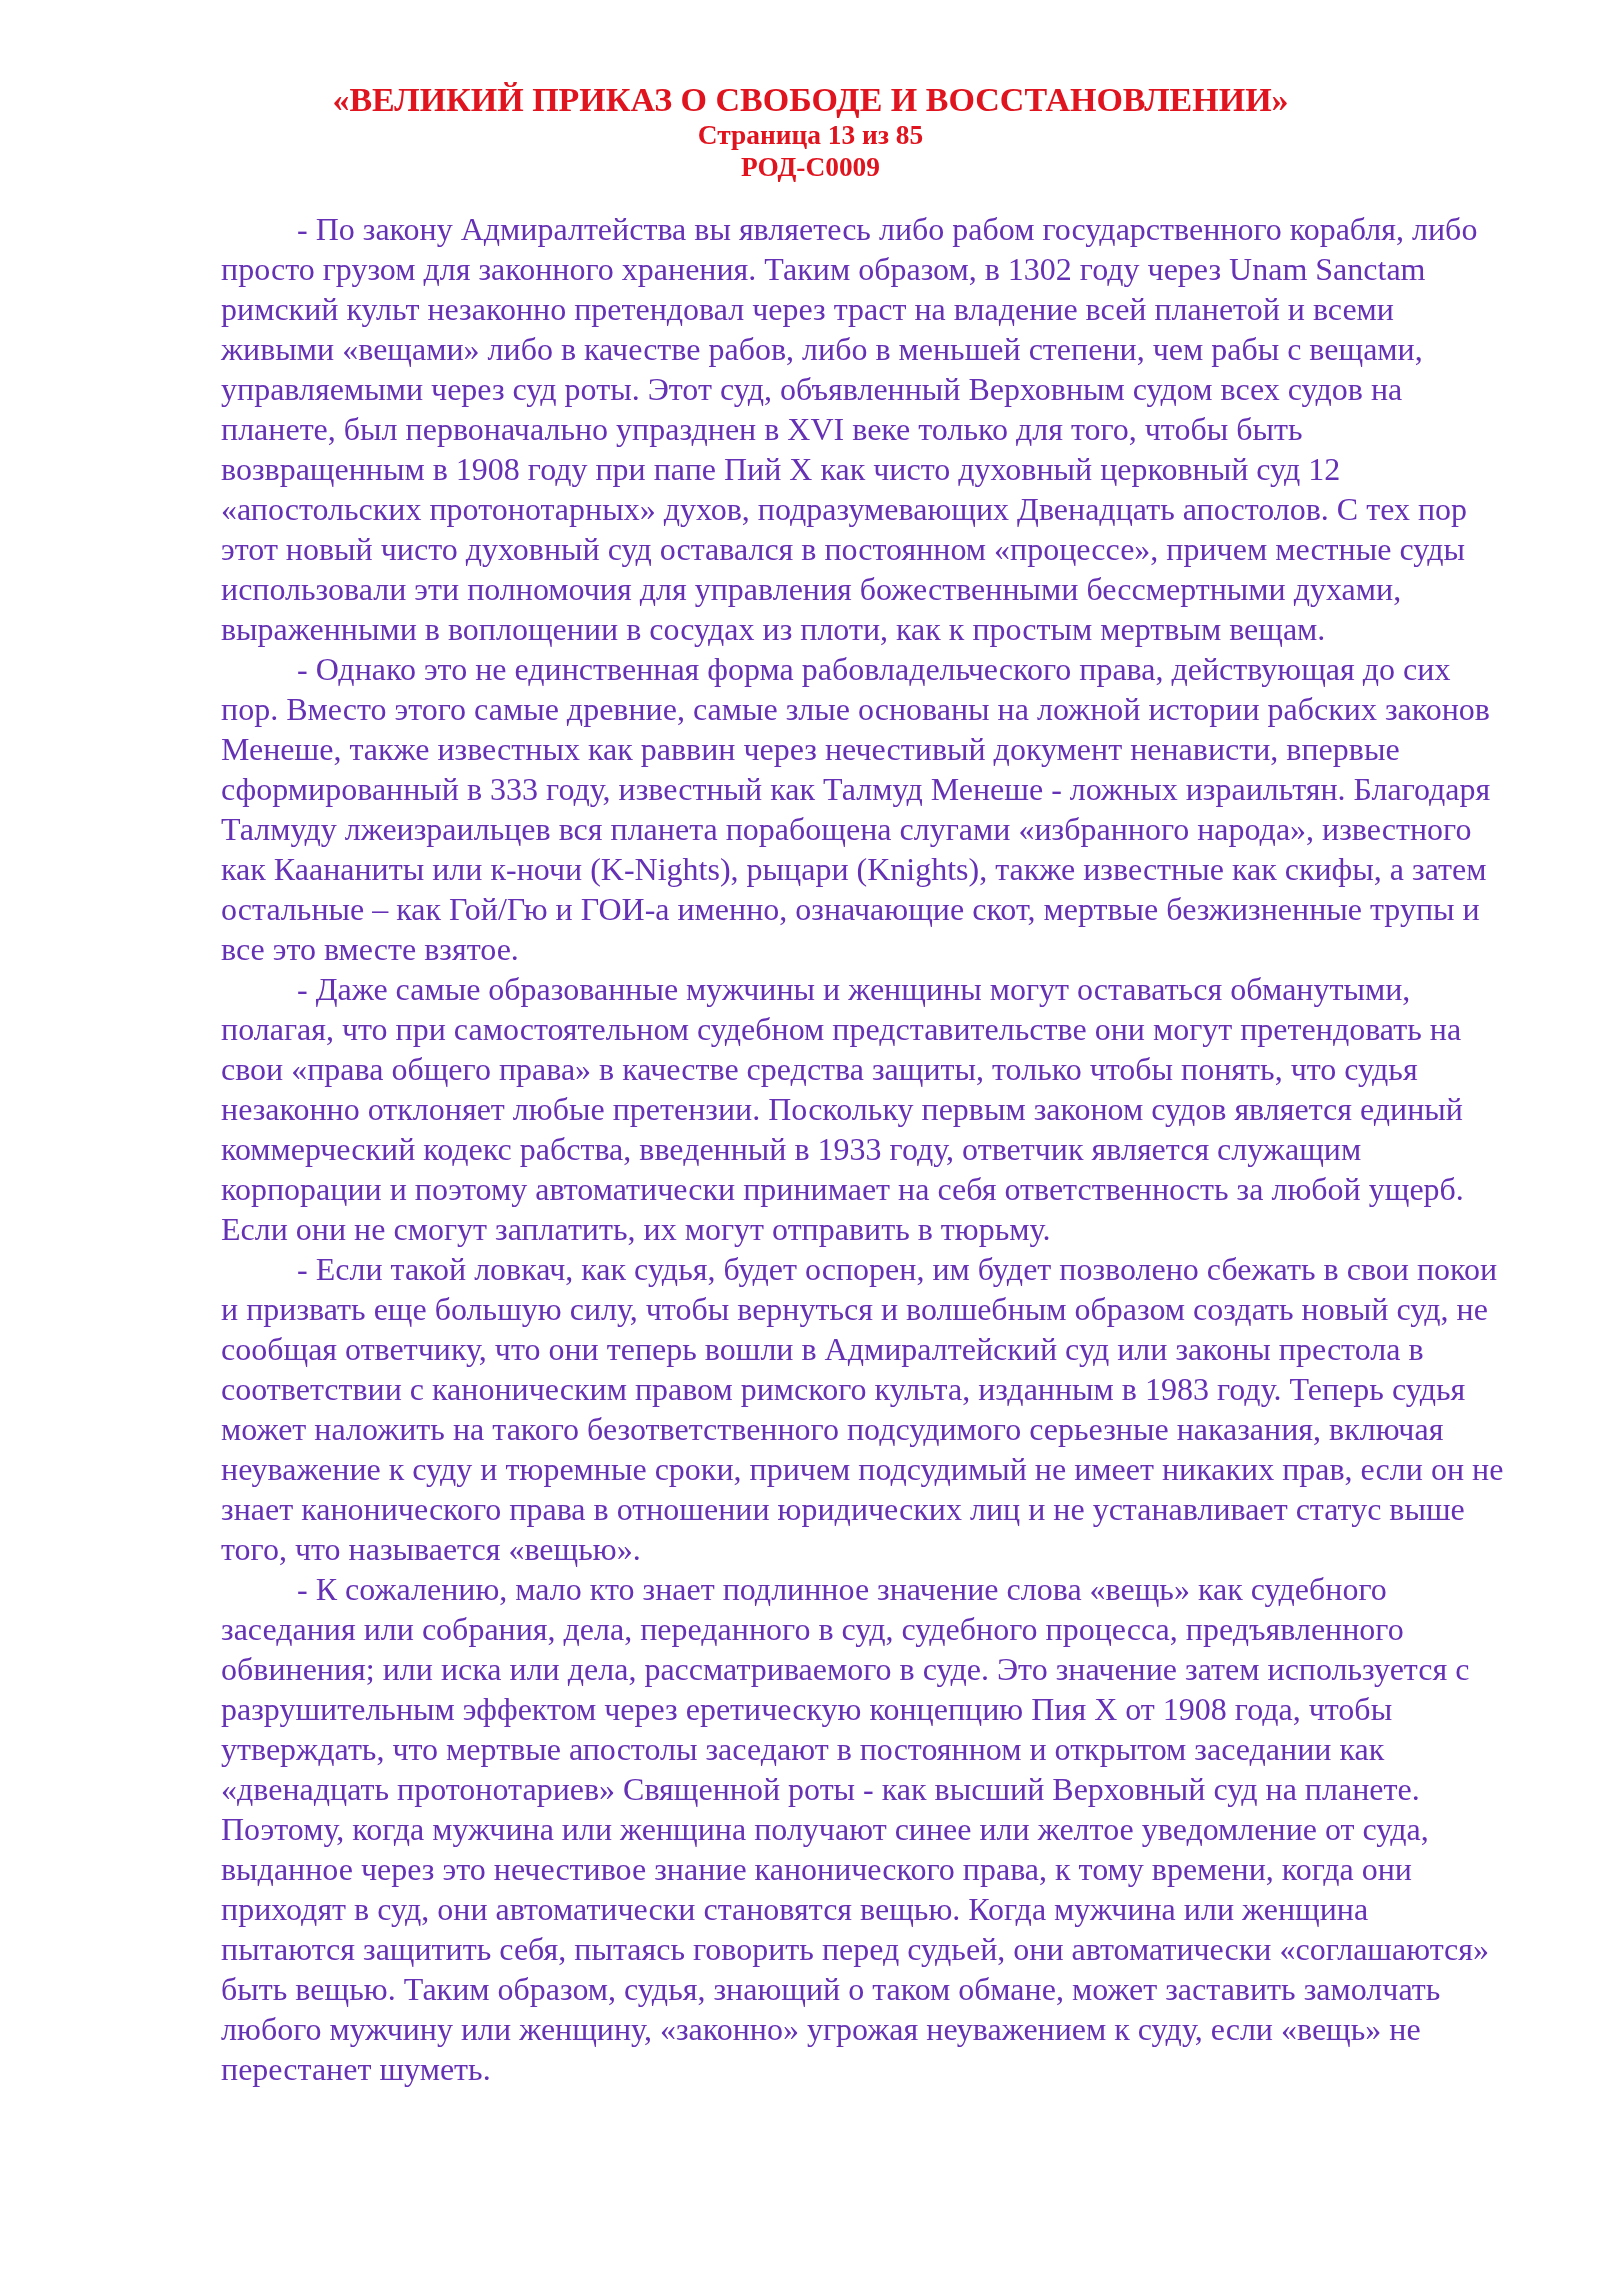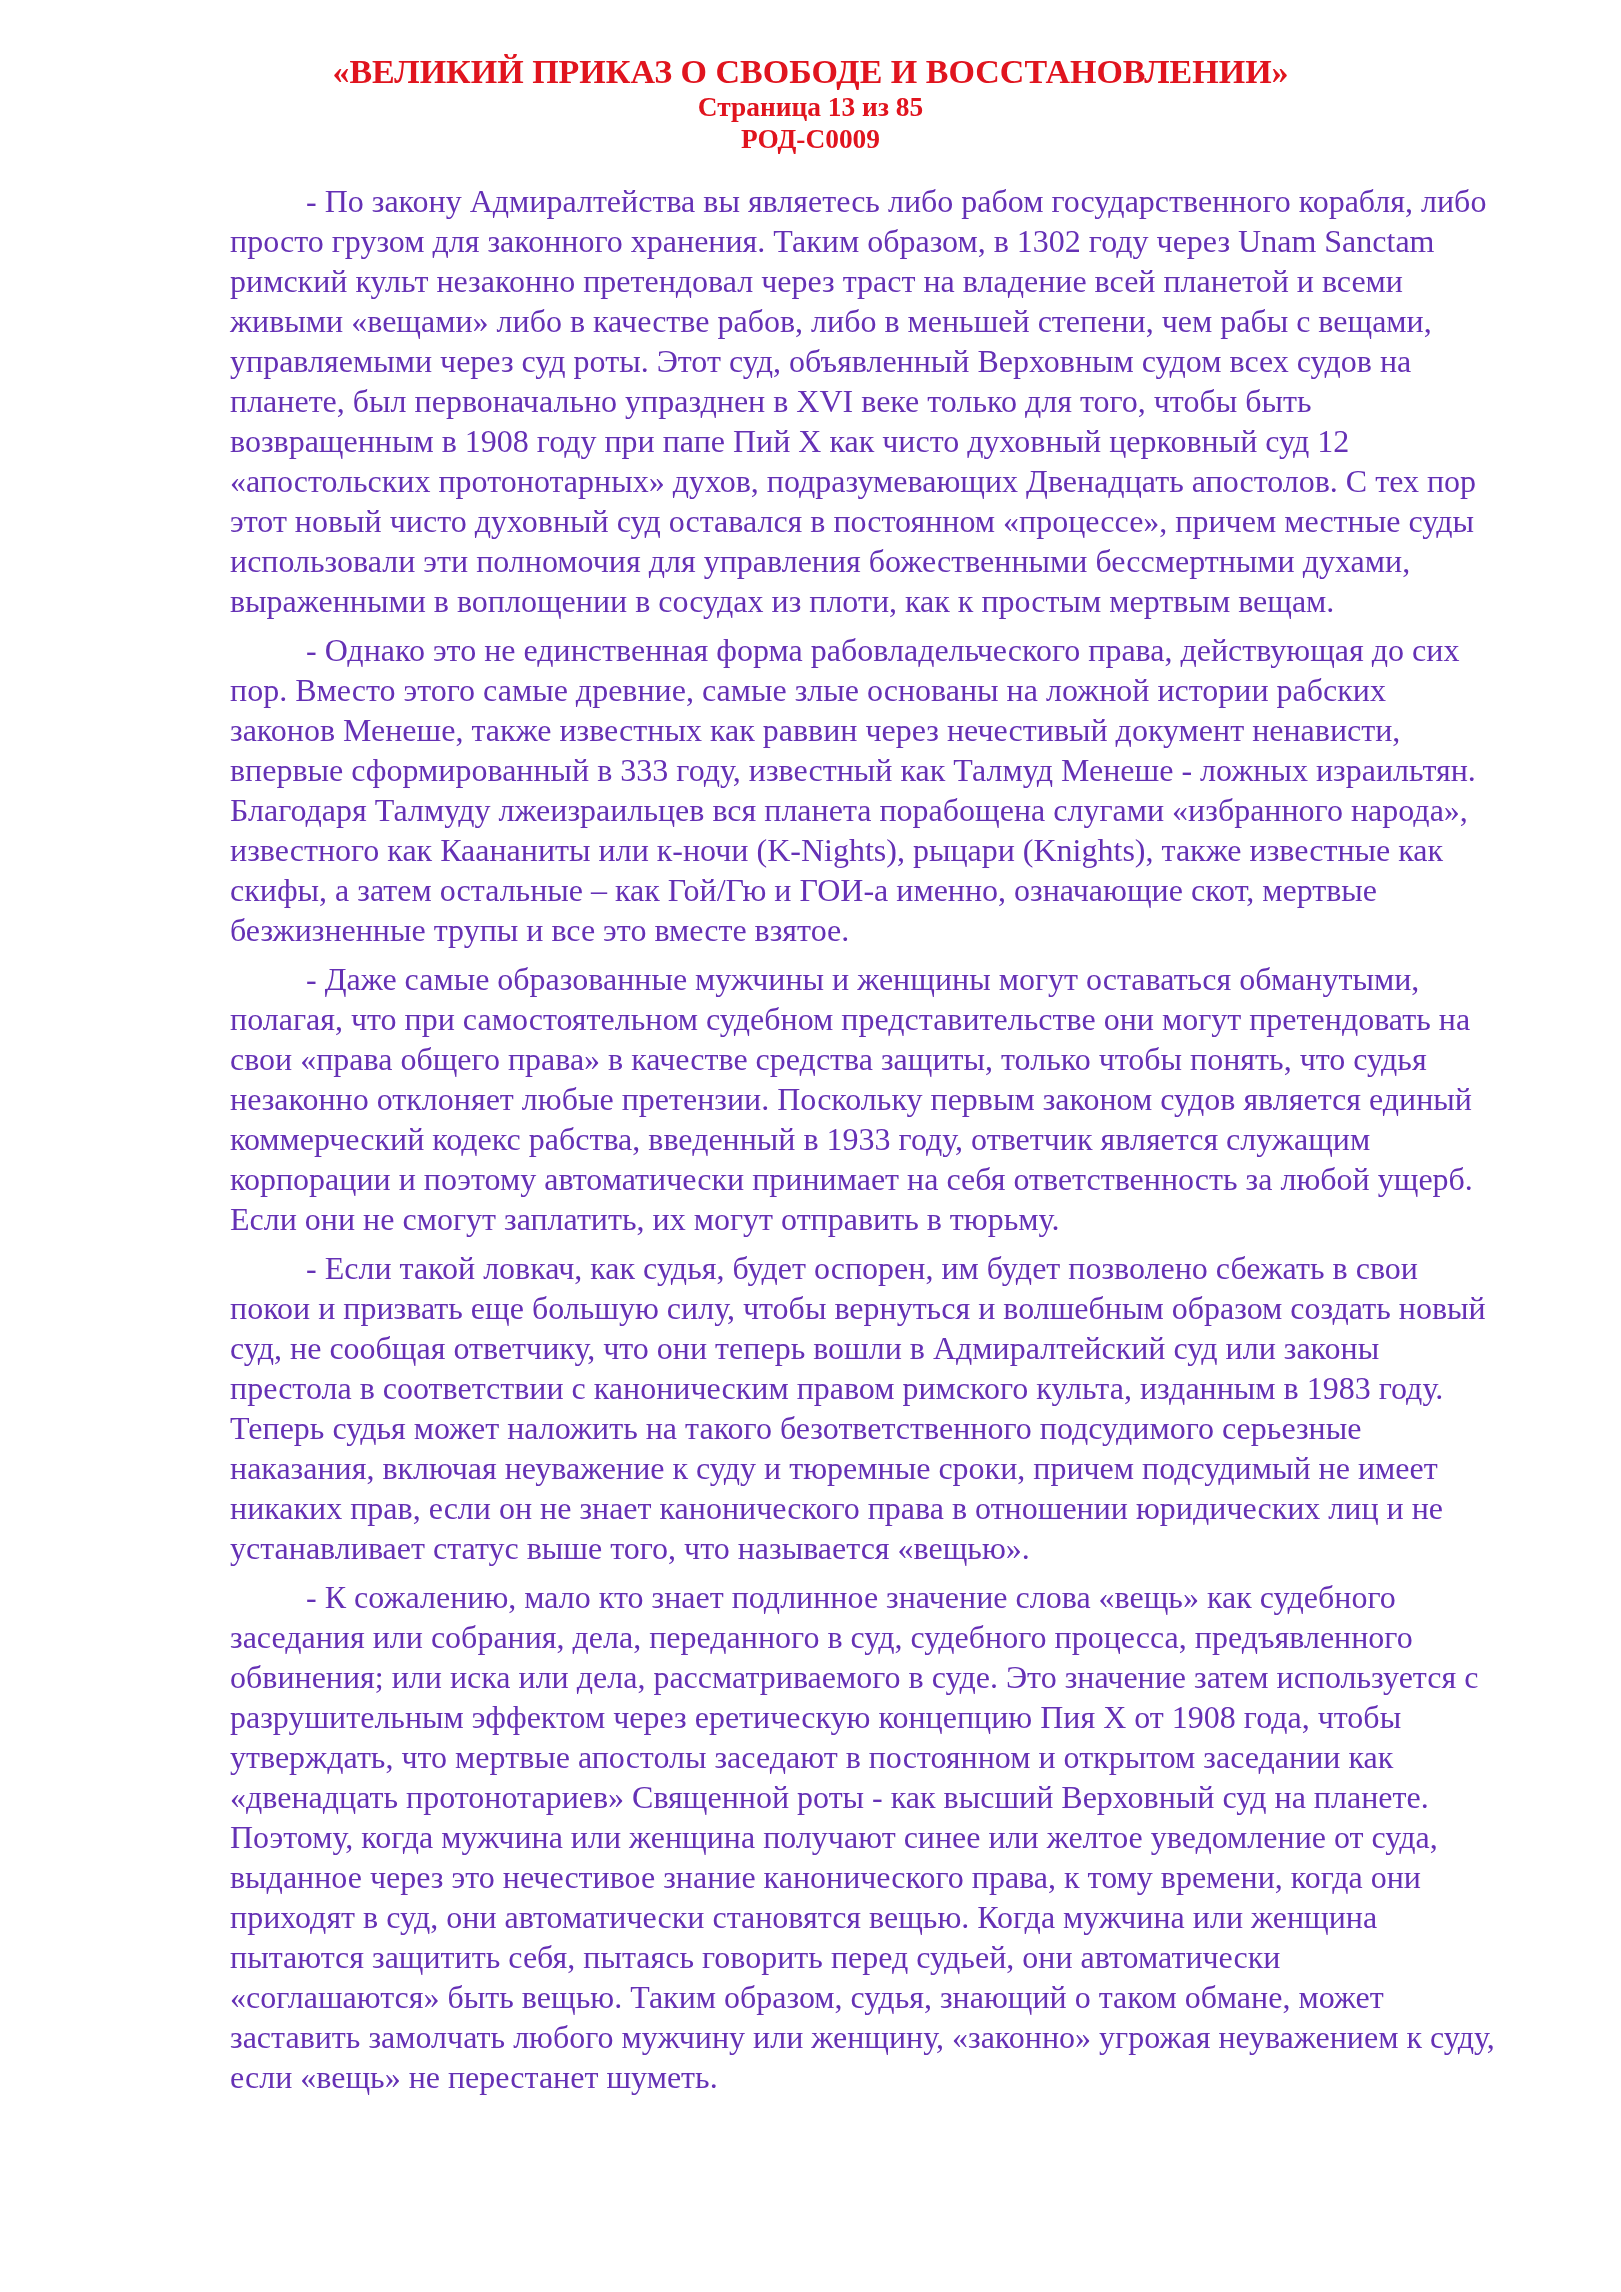--- a/index.html
+++ b/index.html
@@ -9,21 +9,21 @@
   }
   .page {
     position: relative;
     width: 1621px;
     height: 2293px;
     background: #ffffff;
     overflow: hidden;
     font-family: "Liberation Serif", "DejaVu Serif", serif;
   }
   .doc-header {
-    padding-top: 52px;
+    padding-top: 80px;
     text-align: center;
     color: #e0141e;
     font-weight: bold;
   }
   .doc-title {
     font-size: 34px;
     line-height: 39px;
   }
   .doc-subtitle {
     font-size: 27.4px;
@@ -32,21 +32,21 @@
   .doc-body {
     margin-top: 25.5px;
     margin-left: 221px;
     width: 1284px;
     color: #6531b5;
     font-size: 32px;
     line-height: 40px;
     text-align: left;
   }
   .doc-body p {
-    margin: 9px;
+    margin: 0;
     padding: 0;
     text-indent: 76px;
   }
 </style>
 </head>
 <body>
 
 <div class="page">
 
   <div class="doc-header">

